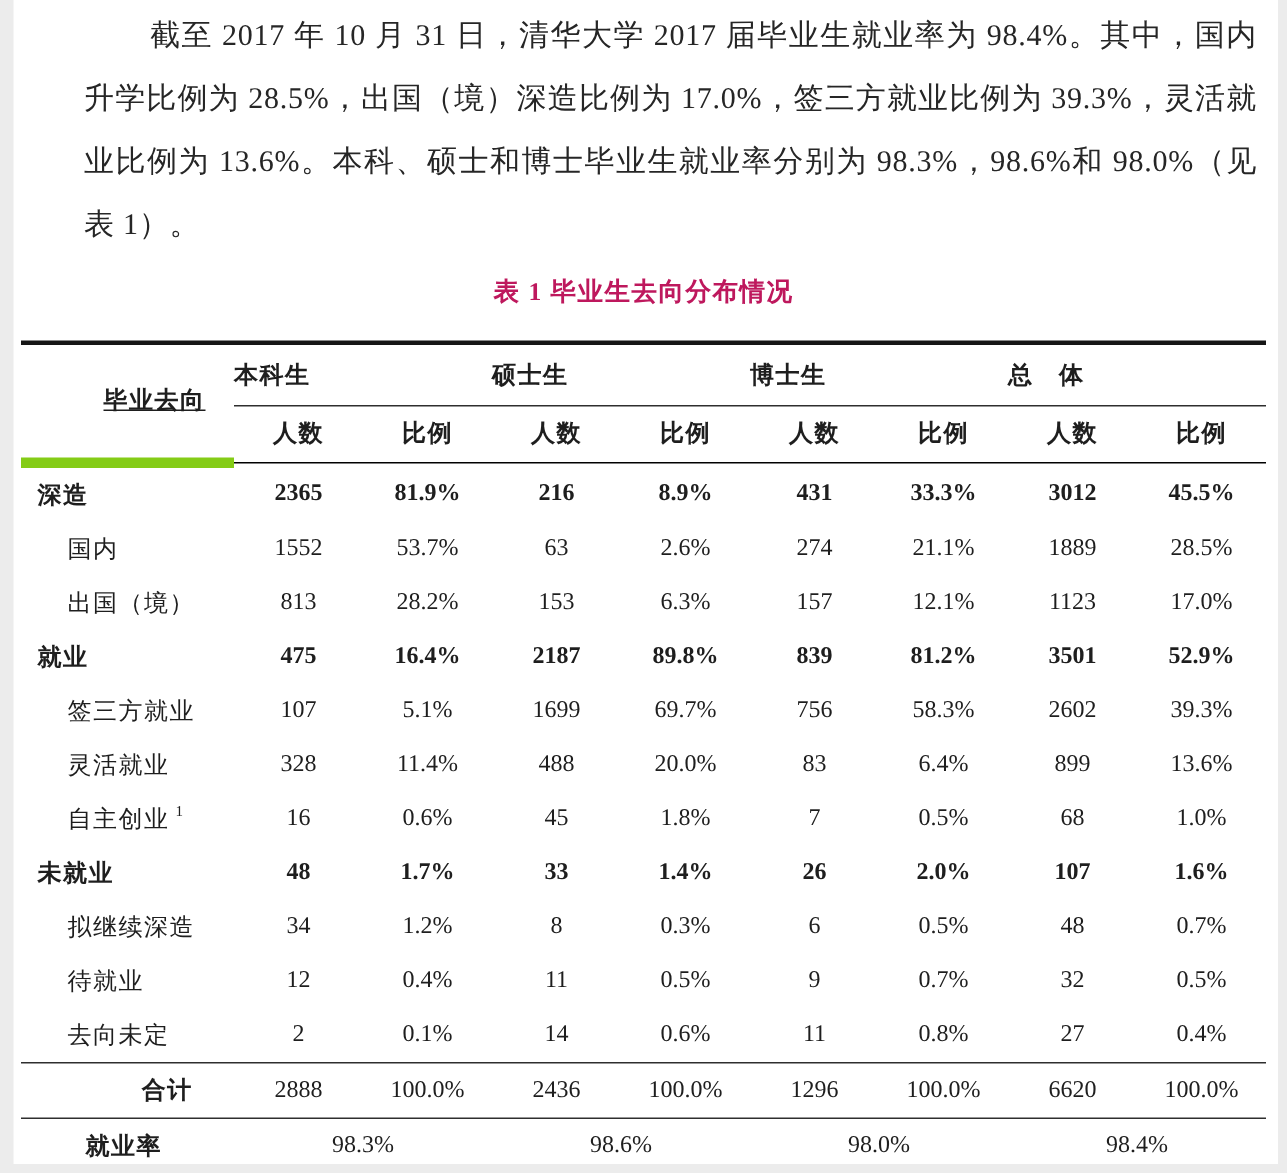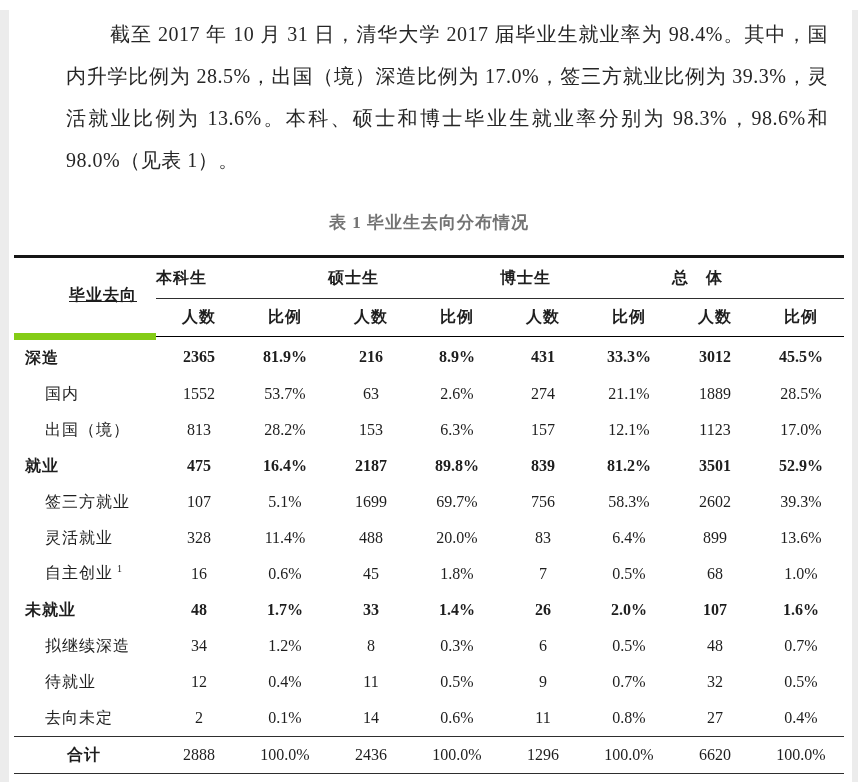--- a/index.html
+++ b/index.html
@@ -14,38 +14,38 @@
     position: relative;
     width: 858px; height: 782px;
     background: #ffffff;
   }
   .edge { position: absolute; background: #ececec; }
   .edge-left  { left: 0; top: 0; width: 9px;  height: 782px; }
   .edge-right { right: 0; top: 0; width: 6px; height: 782px; }
   .edge-bottom{ left: 0; bottom: 0; width: 858px; height: 6px; }
 
   .para {
-    margin: 10px;
+    margin: 0;
     padding: 3px 20px 0 56px;
     font-size: 20px;
     line-height: 42px;
     text-align: justify;
     text-indent: 44px;
     color: #262626;
     letter-spacing: 0.5px;
   }
 
   .tbl-title {
-    margin: 30px 0 0 0;
+    margin: 12px 0 0 0;
     height: 24px;
     line-height: 24px;
     text-align: center;
     font-size: 17px;
     font-weight: bold;
-    color: #737373;
+    color: #be185d;
     letter-spacing: 1px;
   }
 
   table.dest {
     margin: 20px 14px 0 14px;
     width: 830px;
     border-collapse: collapse;
     table-layout: fixed;
     border-top: 3px solid #161616;
     border-bottom: 3px solid #161616;
@@ -80,21 +80,21 @@
   td.label { text-align: left; padding-left: 11px; letter-spacing: 1px; }
   tr.sub td.label { padding-left: 31px; }
   tr.cat { font-weight: bold; }
   td.label sup { font-size: 10px; margin-left: 4px; font-weight: normal; }
 
   tr.total-row td {
     border-top: 1px solid #2e2e2e;
     border-bottom: 1px solid #2e2e2e;
     height: 36px;
   }
-  tr.total-row td.label { padding-left: 53px; font-weight: bold; }
+  tr.total-row td.label { padding-left: 53px; font-weight: bold; text-align: center; }
   tr.rate-row td { height: 36px; }
   tr.rate-row td.label { padding-left: 43px; font-weight: bold; }
 </style>
 </head>
 <body>
 
 <div class="page">
   <div class="edge edge-left"></div>
   <div class="edge edge-right"></div>
   <div class="edge edge-bottom"></div>

